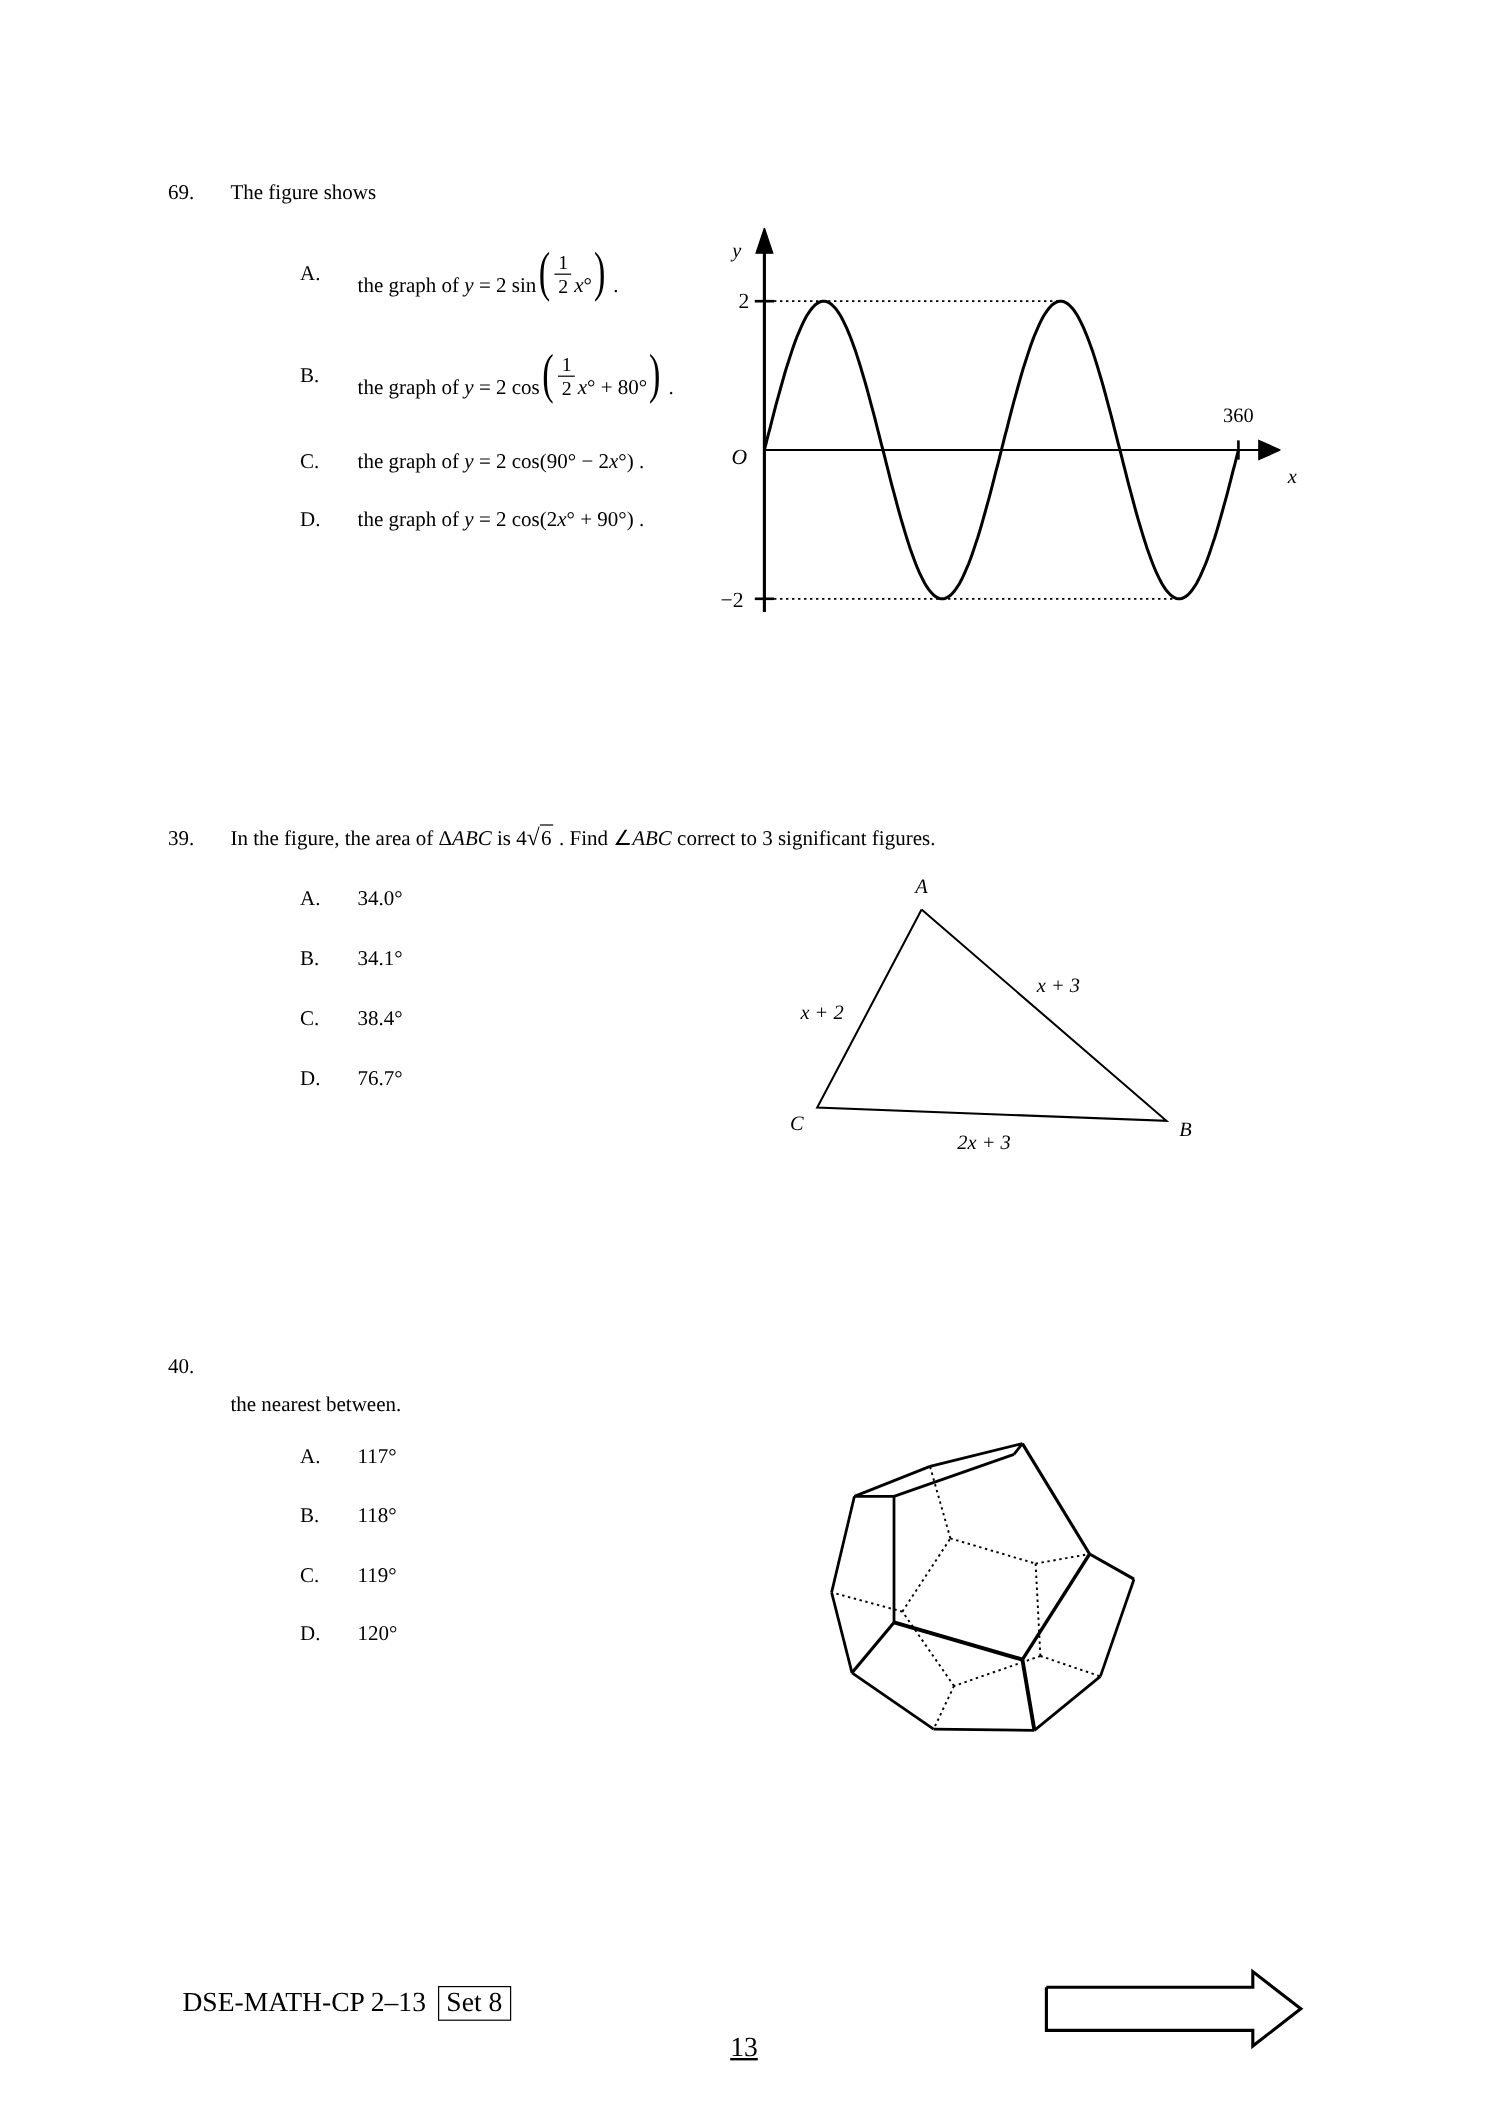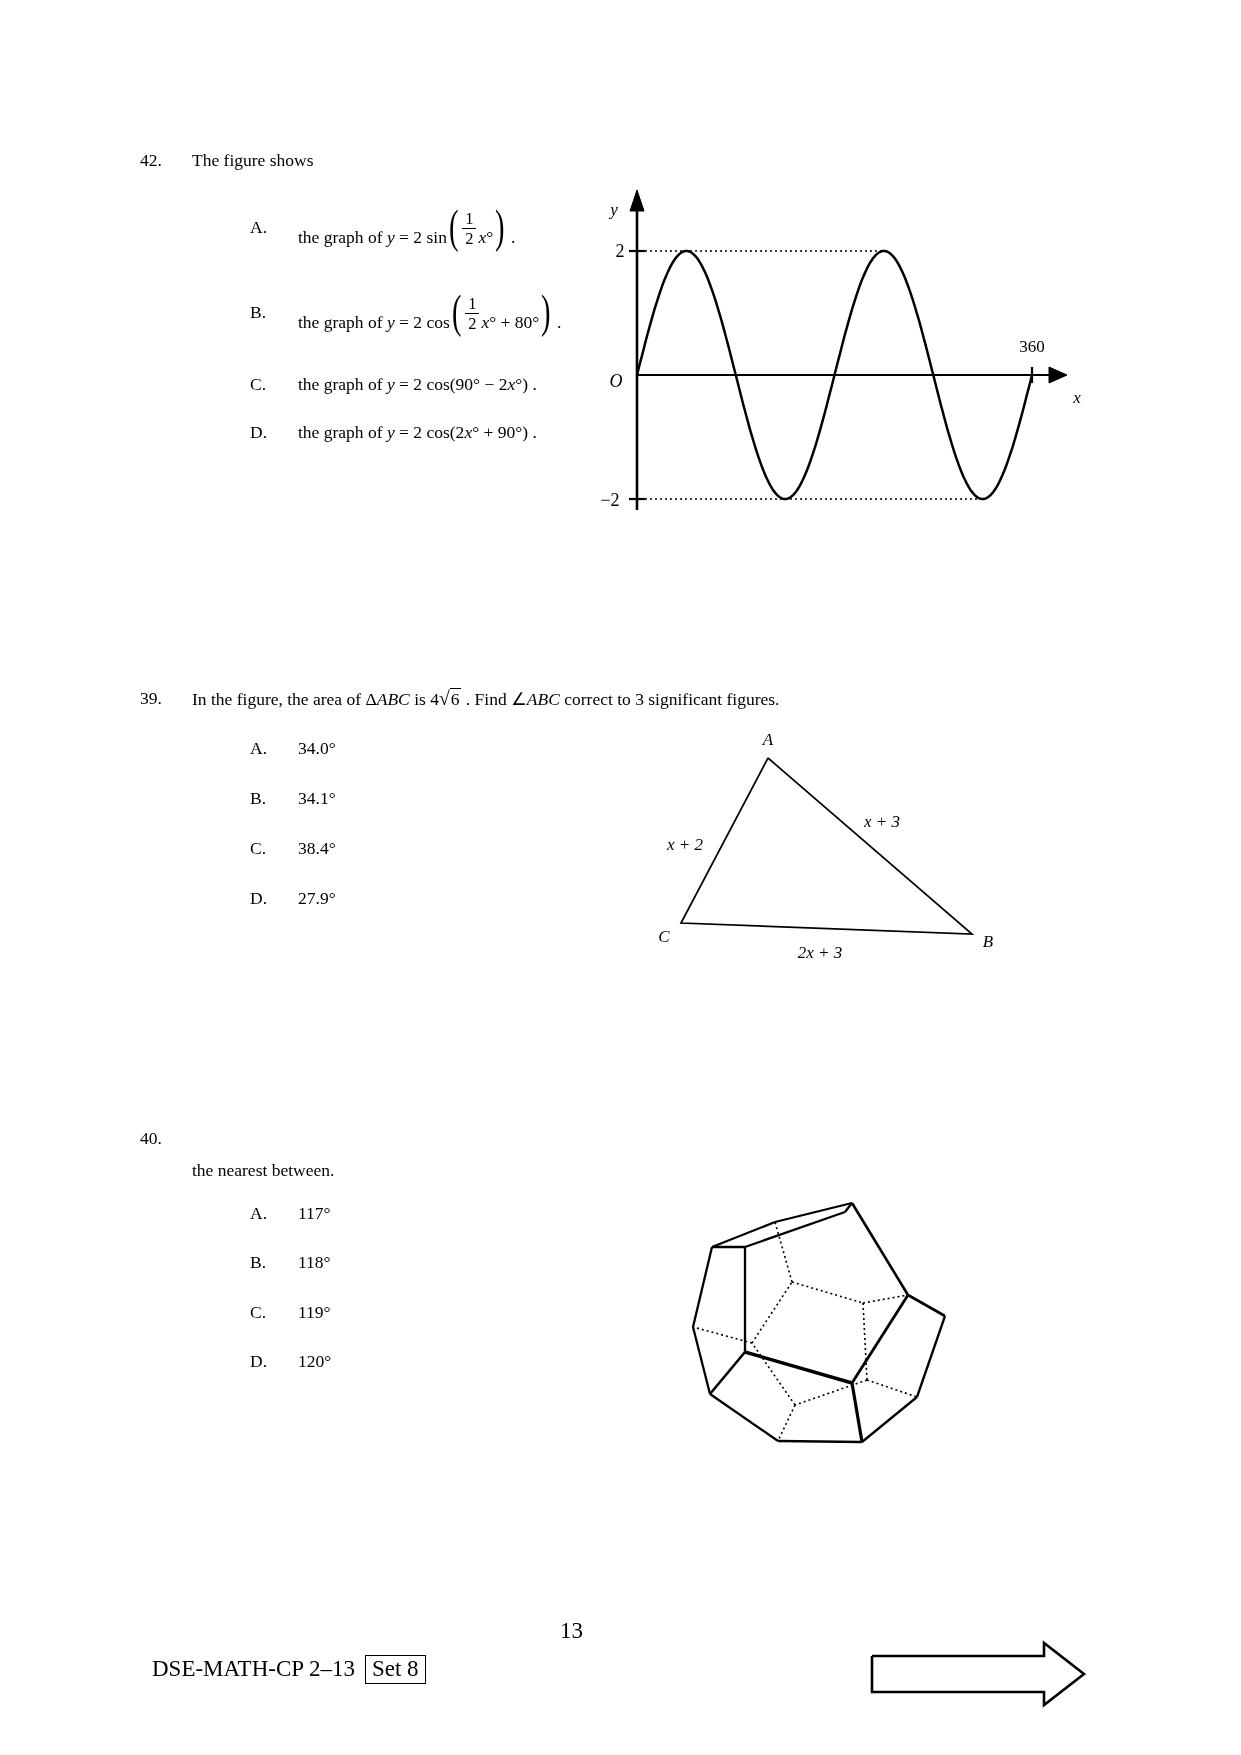--- a/index.html
+++ b/index.html
@@ -21,21 +21,21 @@
   .sqrt{white-space:nowrap;}
   .sqrt .rad{font-size:1.12em;}
   .sqrt .bod{border-top:1.5px solid #000;padding:0 2px 0 1px;}
   .setbox{display:inline-block;border:1.6px solid #000;padding:0 6px 1px 6px;margin-left:10px;}
   svg{position:absolute;overflow:visible;}
   .footer-text{font-size:23px;}
 </style>
 </head>
 <body>
 
-<div class="qnum" style="top:150px;">42.</div>
+<div class="qnum" style="top:150px;">69.</div>
 <div class="qtext" style="top:150px;">The figure shows</div>
 
 <div class="optrow" style="top:200px;height:54px;">
   <span class="optletter">A.</span>
   <span class="mathline"><span>the graph of </span><span class="iv">y</span><span> = 2 sin</span><span class="paren">(</span><span class="frac"><span class="num">1</span><span class="den">2</span></span><span class="iv">x</span><span>°</span><span class="paren">)</span><span> .</span></span>
 </div>
 
 <div class="optrow" style="top:285px;height:54px;">
   <span class="optletter">B.</span>
   <span class="mathline"><span>the graph of </span><span class="iv">y</span><span> = 2 cos</span><span class="paren">(</span><span class="frac"><span class="num">1</span><span class="den">2</span></span><span class="iv">x</span><span>° + 80°</span><span class="paren">)</span><span> .</span></span>
@@ -80,21 +80,21 @@
 <div class="optrow" style="top:788px;">
   <span class="optletter">B.</span>
   <span>34.1°</span>
 </div>
 <div class="optrow" style="top:838px;">
   <span class="optletter">C.</span>
   <span>38.4°</span>
 </div>
 <div class="optrow" style="top:888px;">
   <span class="optletter">D.</span>
-  <span>27.9°</span>
+  <span>76.7°</span>
 </div>
 
 <svg style="left:630px;top:725px;" width="400" height="250">
     <polyline points="138,33 51,198 342,209 138,33" fill="none" stroke="#000" stroke-width="1.7" stroke-linejoin="miter"></polyline>
     <text x="138" y="14" text-anchor="middle" dominant-baseline="central" font-size="17" font-family="&quot;Liberation Serif&quot;, serif" font-style="italic">A</text>
     <text x="34" y="211" text-anchor="middle" dominant-baseline="central" font-size="17" font-family="&quot;Liberation Serif&quot;, serif" font-style="italic">C</text>
     <text x="358" y="216" text-anchor="middle" dominant-baseline="central" font-size="17" font-family="&quot;Liberation Serif&quot;, serif" font-style="italic">B</text>
     <text x="55" y="119" text-anchor="middle" dominant-baseline="central" font-size="17" font-family="&quot;Liberation Serif&quot;, serif" font-style="italic">x + 2</text>
     <text x="252" y="96" text-anchor="middle" dominant-baseline="central" font-size="17" font-family="&quot;Liberation Serif&quot;, serif" font-style="italic">x + 3</text>
     <text x="190" y="227" text-anchor="middle" dominant-baseline="central" font-size="17" font-family="&quot;Liberation Serif&quot;, serif" font-style="italic">2x + 3</text>
@@ -150,18 +150,18 @@
     <polyline points="132,102 115,42" fill="none" stroke="#000" stroke-width="1.6" stroke-linejoin="miter" stroke-dasharray="2 3"></polyline>
     <polyline points="203,123 248,115" fill="none" stroke="#000" stroke-width="1.6" stroke-linejoin="miter" stroke-dasharray="2 3"></polyline>
     <polyline points="207,200 257,217" fill="none" stroke="#000" stroke-width="1.6" stroke-linejoin="miter" stroke-dasharray="2 3"></polyline>
     <polyline points="135,225 118,261" fill="none" stroke="#000" stroke-width="1.6" stroke-linejoin="miter" stroke-dasharray="2 3"></polyline>
     <polyline points="92,163 33,147" fill="none" stroke="#000" stroke-width="1.6" stroke-linejoin="miter" stroke-dasharray="2 3"></polyline>
   </svg>
 
 <div class="abs footer-text" style="left:152px;top:1655px;">
   <span>DSE-MATH-CP 2–13</span><span class="setbox">Set 8</span>
 </div>
-<div class="abs footer-text" style="left:560px;top:1618px;width:120px;">13</div>
+<div class="abs footer-text" style="left:560px;top:1693px;width:120px;text-align:center;text-decoration:underline;">13</div>
 
 <svg style="left:866px;top:1636px;" width="230" height="78">
   <text x="94" y="38" text-anchor="middle" dominant-baseline="central" font-size="16.5" font-family="Liberation Serif, serif">Go on to the next page</text>
 <polyline points="6,20 178,20 178,7 218,38 178,69 178,56 6,56 6,20" fill="#fff" stroke="#000" stroke-width="2.6" stroke-linejoin="miter"></polyline>
   </svg>
 
 </body></html>

